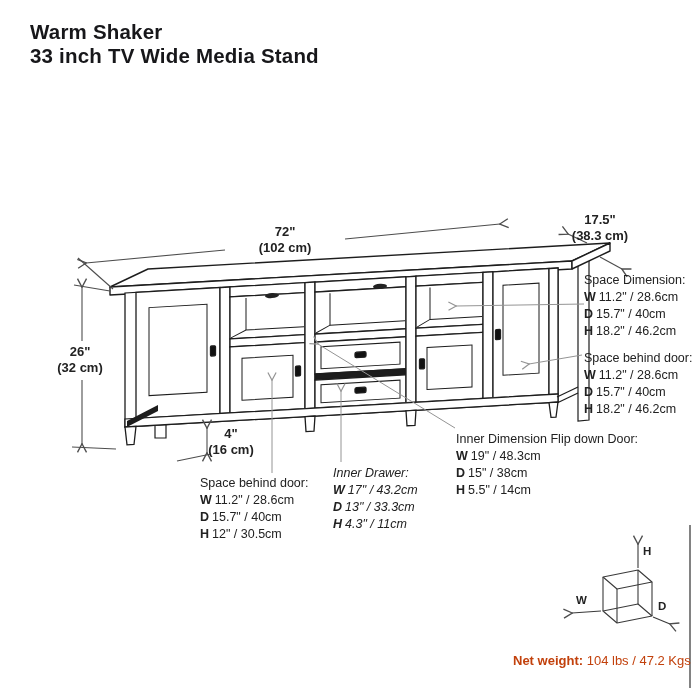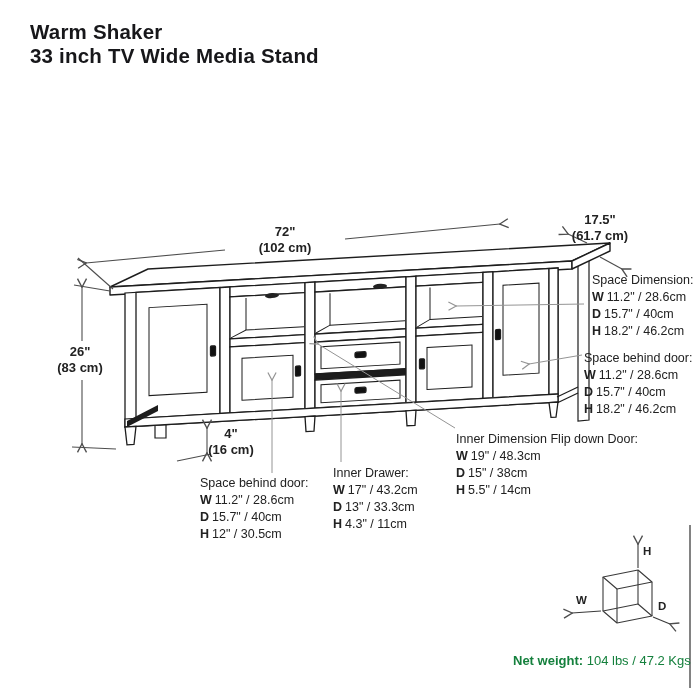--- a/index.html
+++ b/index.html
@@ -6,21 +6,21 @@
   .stage{position:relative;width:700px;height:696px;background:#ffffff;overflow:hidden;
          font-family:"Liberation Sans",sans-serif;color:#1d1d1f;}
   svg{position:absolute;left:0;top:0;}
   .title{position:absolute;left:30px;top:20px;font-size:20.5px;font-weight:700;
          line-height:24px;letter-spacing:.2px;color:#17171a;}
   .lbl{position:absolute;font-size:13px;font-weight:700;color:#222;white-space:nowrap;
        transform:translateX(-50%);text-align:center;line-height:16px;}
   .callout{position:absolute;font-size:12.5px;line-height:17px;color:#222;white-space:nowrap;}
   .callout .c-title{font-weight:400;}
   .callout b{font-weight:700;margin-right:3px;}
-  .netweight{position:absolute;left:513px;top:653px;font-size:13px;color:#15803d;white-space:nowrap;}
+  .netweight{position:absolute;left:513px;top:653px;font-size:13px;color:#c2410c;white-space:nowrap;}
   .netweight b{font-weight:700;}
   .axis-lbl{position:absolute;font-size:11.5px;font-weight:700;color:#222;}
 </style>
 </head>
 <body>
 
 <div class="stage">
 
   <svg width="700" height="700" viewBox="0 0 700 700">
     <defs>
@@ -162,53 +162,53 @@
     <div>Warm Shaker</div>
     <div>33 inch TV Wide Media Stand</div>
   </div>
 
   <div class="lbl" style="left:285px;top:224px;">
     <div>72"</div>
     <div>(102 cm)</div>
   </div>
   <div class="lbl" style="left:600px;top:212px;">
     <div>17.5"</div>
-    <div>(61.7 cm)</div>
+    <div>(38.3 cm)</div>
   </div>
   <div class="lbl" style="left:80px;top:344px;">
     <div>26"</div>
-    <div>(83 cm)</div>
+    <div>(32 cm)</div>
   </div>
   <div class="lbl" style="left:231px;top:426px;">
     <div>4"</div>
     <div>(16 cm)</div>
   </div>
 
-  <div class="callout" style="left:584px;top:272px;margin-left:8px;">
+  <div class="callout" style="left:584px;top:272px;">
     <div class="c-title">Space Dimension:</div>
     <div><b>W</b><span>11.2" / 28.6cm</span></div>
     <div><b>D</b><span>15.7" / 40cm</span></div>
     <div><b>H</b><span>18.2" / 46.2cm</span></div>
   </div>
 
   <div class="callout" style="left:584px;top:350px;">
     <div class="c-title">Space behind door:</div>
     <div><b>W</b><span>11.2" / 28.6cm</span></div>
     <div><b>D</b><span>15.7" / 40cm</span></div>
     <div><b>H</b><span>18.2" / 46.2cm</span></div>
   </div>
 
   <div class="callout" style="left:200px;top:475px;">
     <div class="c-title">Space behind door:</div>
     <div><b>W</b><span>11.2" / 28.6cm</span></div>
     <div><b>D</b><span>15.7" / 40cm</span></div>
     <div><b>H</b><span>12" / 30.5cm</span></div>
   </div>
 
-  <div class="callout" style="left:333px;top:465px;">
+  <div class="callout" style="left:333px;top:465px;font-style:italic;">
     <div class="c-title">Inner Drawer:</div>
     <div><b>W</b><span>17" / 43.2cm</span></div>
     <div><b>D</b><span>13" / 33.3cm</span></div>
     <div><b>H</b><span>4.3" / 11cm</span></div>
   </div>
 
   <div class="callout" style="left:456px;top:431px;">
     <div class="c-title">Inner Dimension Flip down Door:</div>
     <div><b>W</b><span>19" / 48.3cm</span></div>
     <div><b>D</b><span>15" / 38cm</span></div>

